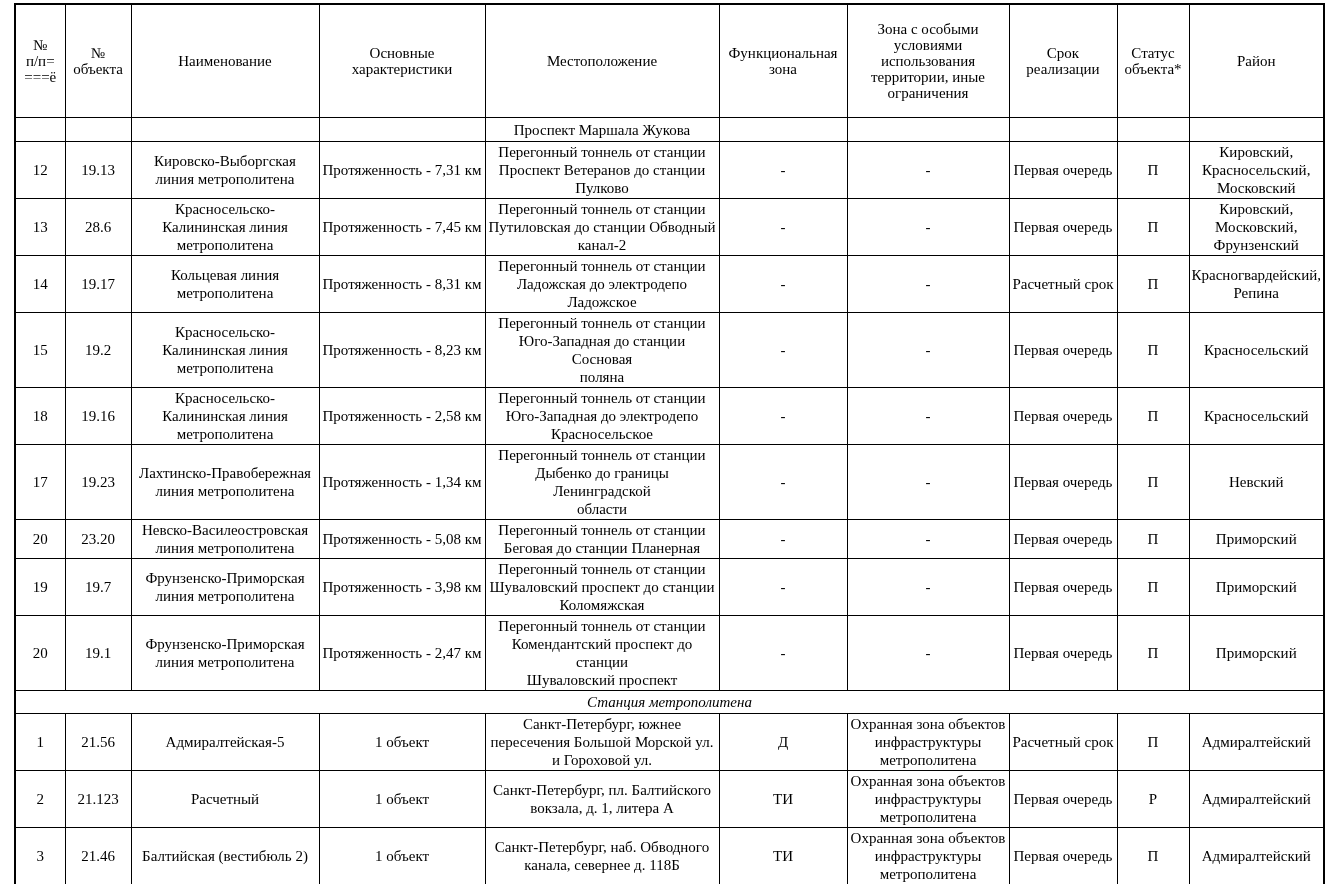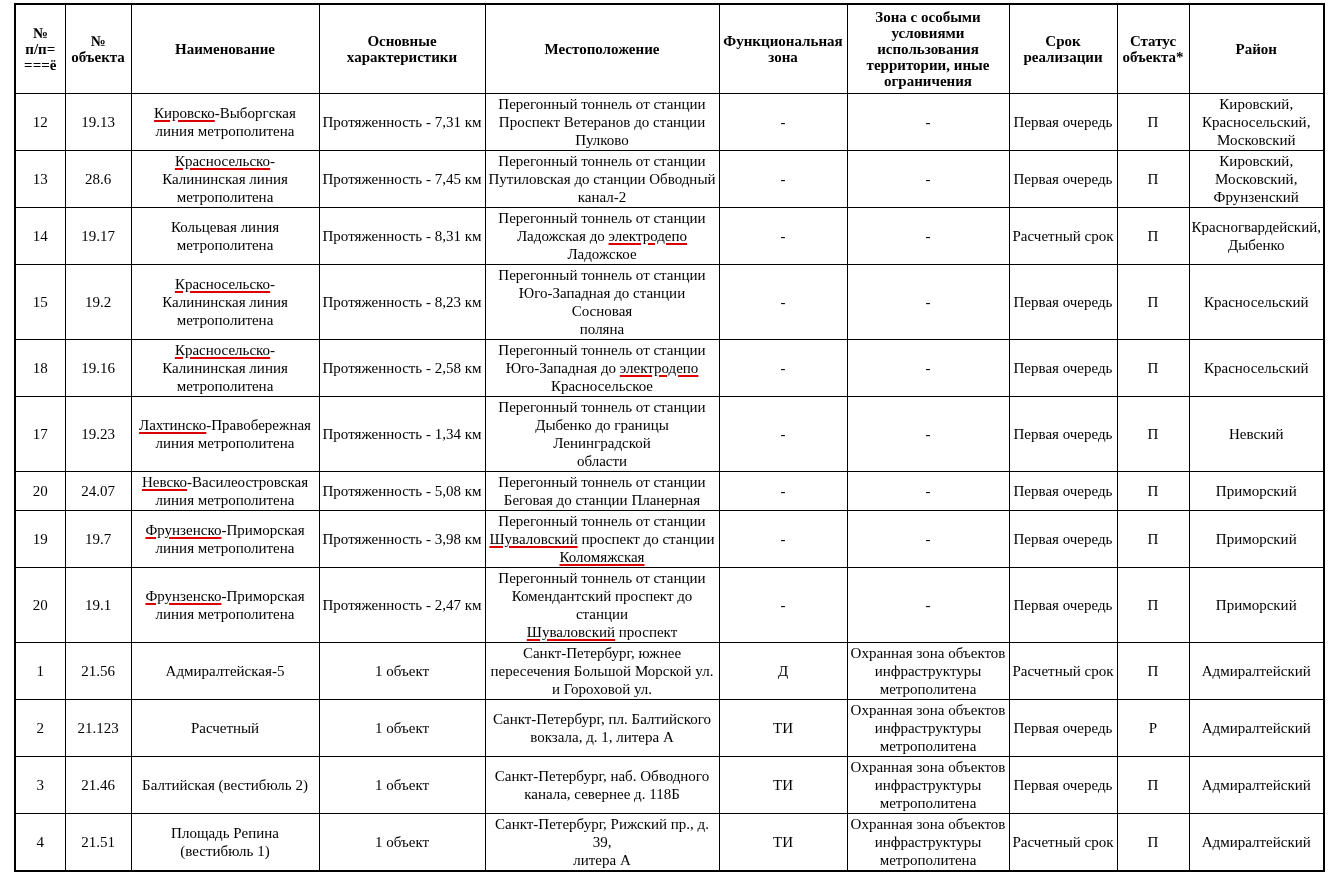--- a/index.html
+++ b/index.html
@@ -27,36 +27,35 @@
     text-align: center;
     vertical-align: middle;
     padding: 1px 2px;
     font-size: 15px;
     line-height: 1.2;
     white-space: pre-line;
     overflow: hidden;
     word-wrap: break-word;
   }
   thead th {
-    font-weight: bold;
+    font-weight: normal;
     line-height: 1.07;
     height: 76px;
-    padding: 4px 1px;
+    padding: 16px 1px;
   }
   tr.carryover-row td {
     height: 21px;
     padding: 1px 2px;
   }
   tr.section-row td {
     font-style: italic;
     height: 20px;
     line-height: 1.1;
   }
   .spell {
-    text-decoration: underline;
     text-decoration-thickness: 2px;
     text-underline-offset: 2px;
   }
 </style>
 </head>
 <body>
 
 <div class="page">
   <table class="doc-table">
     <colgroup>
@@ -90,20 +89,32 @@
 территории, иные
 ограничения</th>
           <th>Срок
 реализации</th>
           <th>Статус
 объекта*</th>
           <th>Район</th>
         </tr>
     </thead>
     <tbody>
+        <tr class="carryover-row">
+          <td></td>
+          <td></td>
+          <td></td>
+          <td></td>
+          <td>Проспект Маршала Жукова</td>
+          <td></td>
+          <td></td>
+          <td></td>
+          <td></td>
+          <td></td>
+        </tr>
         <tr>
           <td>12</td>
           <td>19.13</td>
           <td><span class="spell" style="text-decoration-color:#dd0000">Кировско</span>-Выборгская
 линия метрополитена</td>
           <td>Протяженность - 7,31 км</td>
           <td>Перегонный тоннель от станции
 Проспект Ветеранов до станции
 Пулково</td>
           <td>-</td>
@@ -139,21 +150,21 @@
 метрополитена</td>
           <td>Протяженность - 8,31 км</td>
           <td>Перегонный тоннель от станции
 Ладожская до <span class="spell" style="text-decoration-color:#dd0000">электродепо</span>
 Ладожское</td>
           <td>-</td>
           <td>-</td>
           <td>Расчетный срок</td>
           <td>П</td>
           <td>Красногвардейский,
-Дыбенко</td>
+Репина</td>
         </tr>
         <tr>
           <td>15</td>
           <td>19.2</td>
           <td><span class="spell" style="text-decoration-color:#dd0000">Красносельско</span>-
 Калининская линия
 метрополитена</td>
           <td>Протяженность - 8,23 км</td>
           <td>Перегонный тоннель от станции
 Юго-Западная до станции Сосновая
@@ -190,21 +201,21 @@
 Дыбенко до границы Ленинградской
 области</td>
           <td>-</td>
           <td>-</td>
           <td>Первая очередь</td>
           <td>П</td>
           <td>Невский</td>
         </tr>
         <tr>
           <td>20</td>
-          <td>24.07</td>
+          <td>23.20</td>
           <td><span class="spell" style="text-decoration-color:#dd0000">Невско</span>-Василеостровская
 линия метрополитена</td>
           <td>Протяженность - 5,08 км</td>
           <td>Перегонный тоннель от станции
 Беговая до станции Планерная</td>
           <td>-</td>
           <td>-</td>
           <td>Первая очередь</td>
           <td>П</td>
           <td>Приморский</td>
@@ -231,20 +242,23 @@
 линия метрополитена</td>
           <td>Протяженность - 2,47 км</td>
           <td>Перегонный тоннель от станции
 Комендантский проспект до станции
 <span class="spell" style="text-decoration-color:#dd0000">Шуваловский</span> проспект</td>
           <td>-</td>
           <td>-</td>
           <td>Первая очередь</td>
           <td>П</td>
           <td>Приморский</td>
+        </tr>
+        <tr class="section-row">
+          <td colspan="10">Станция метрополитена</td>
         </tr>
         <tr>
           <td>1</td>
           <td>21.56</td>
           <td>Адмиралтейская-5</td>
           <td>1 объект</td>
           <td>Санкт-Петербург, южнее
 пересечения Большой Морской ул.
 и Гороховой ул.</td>
           <td>Д</td>

